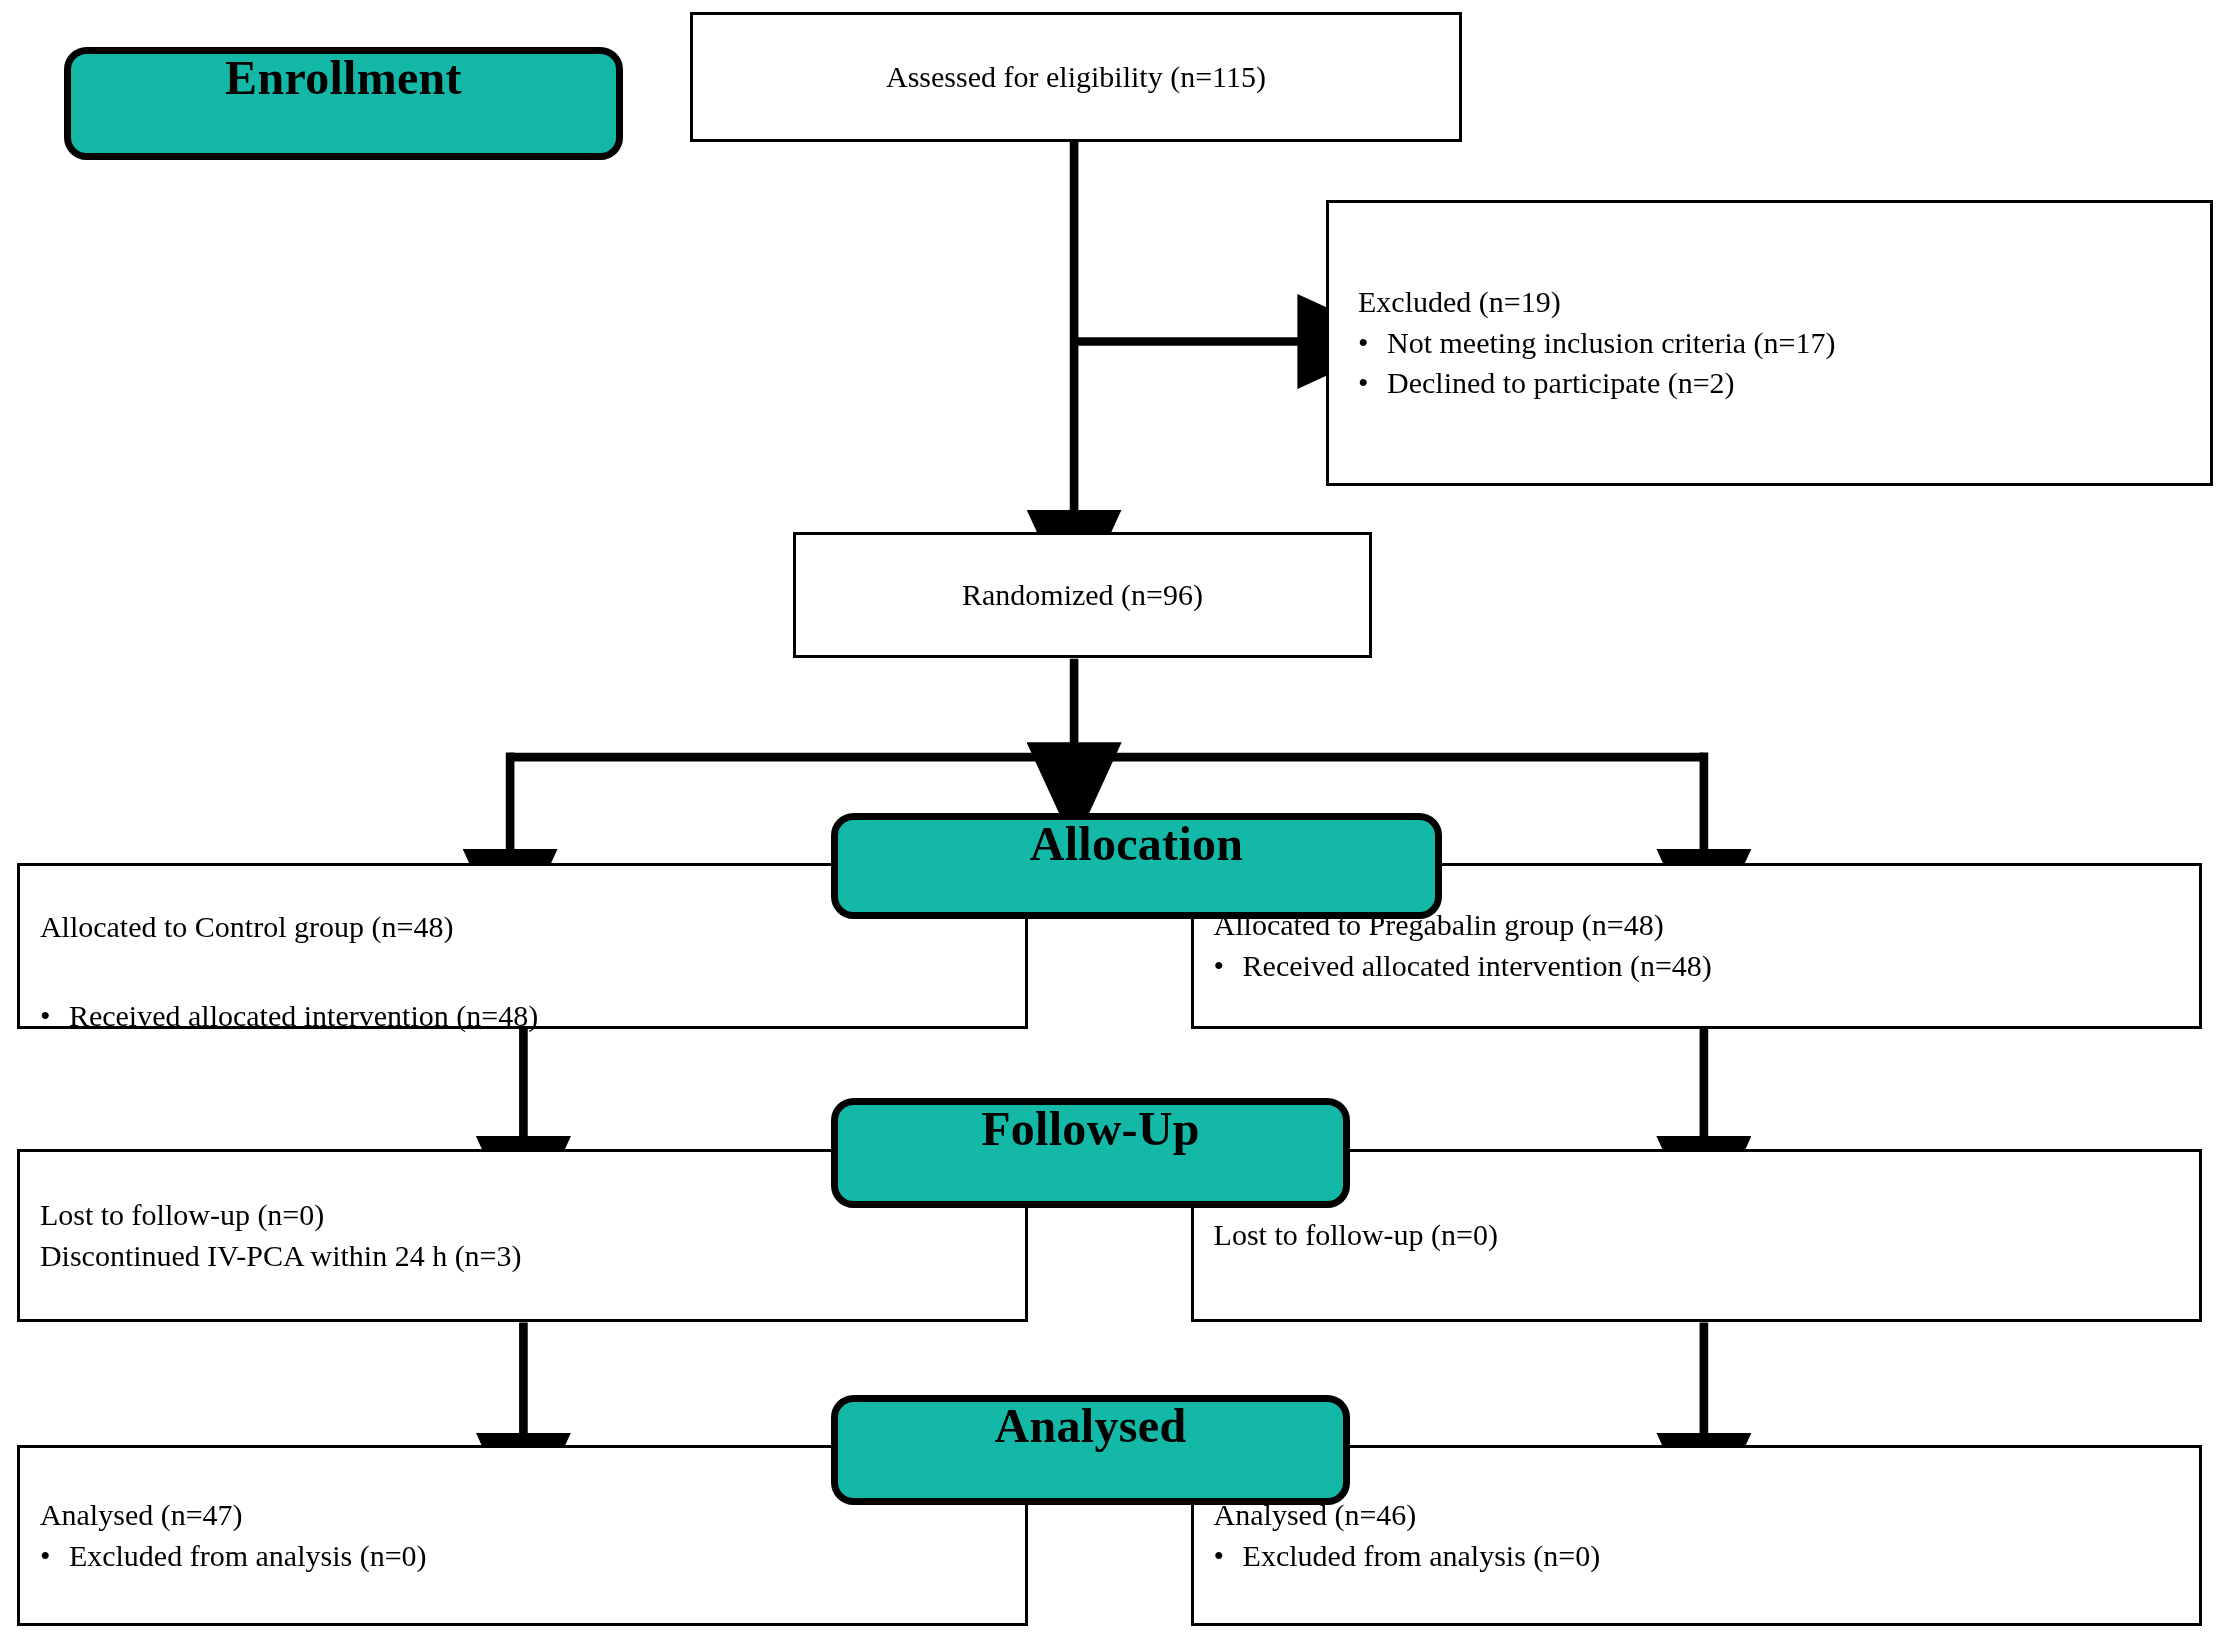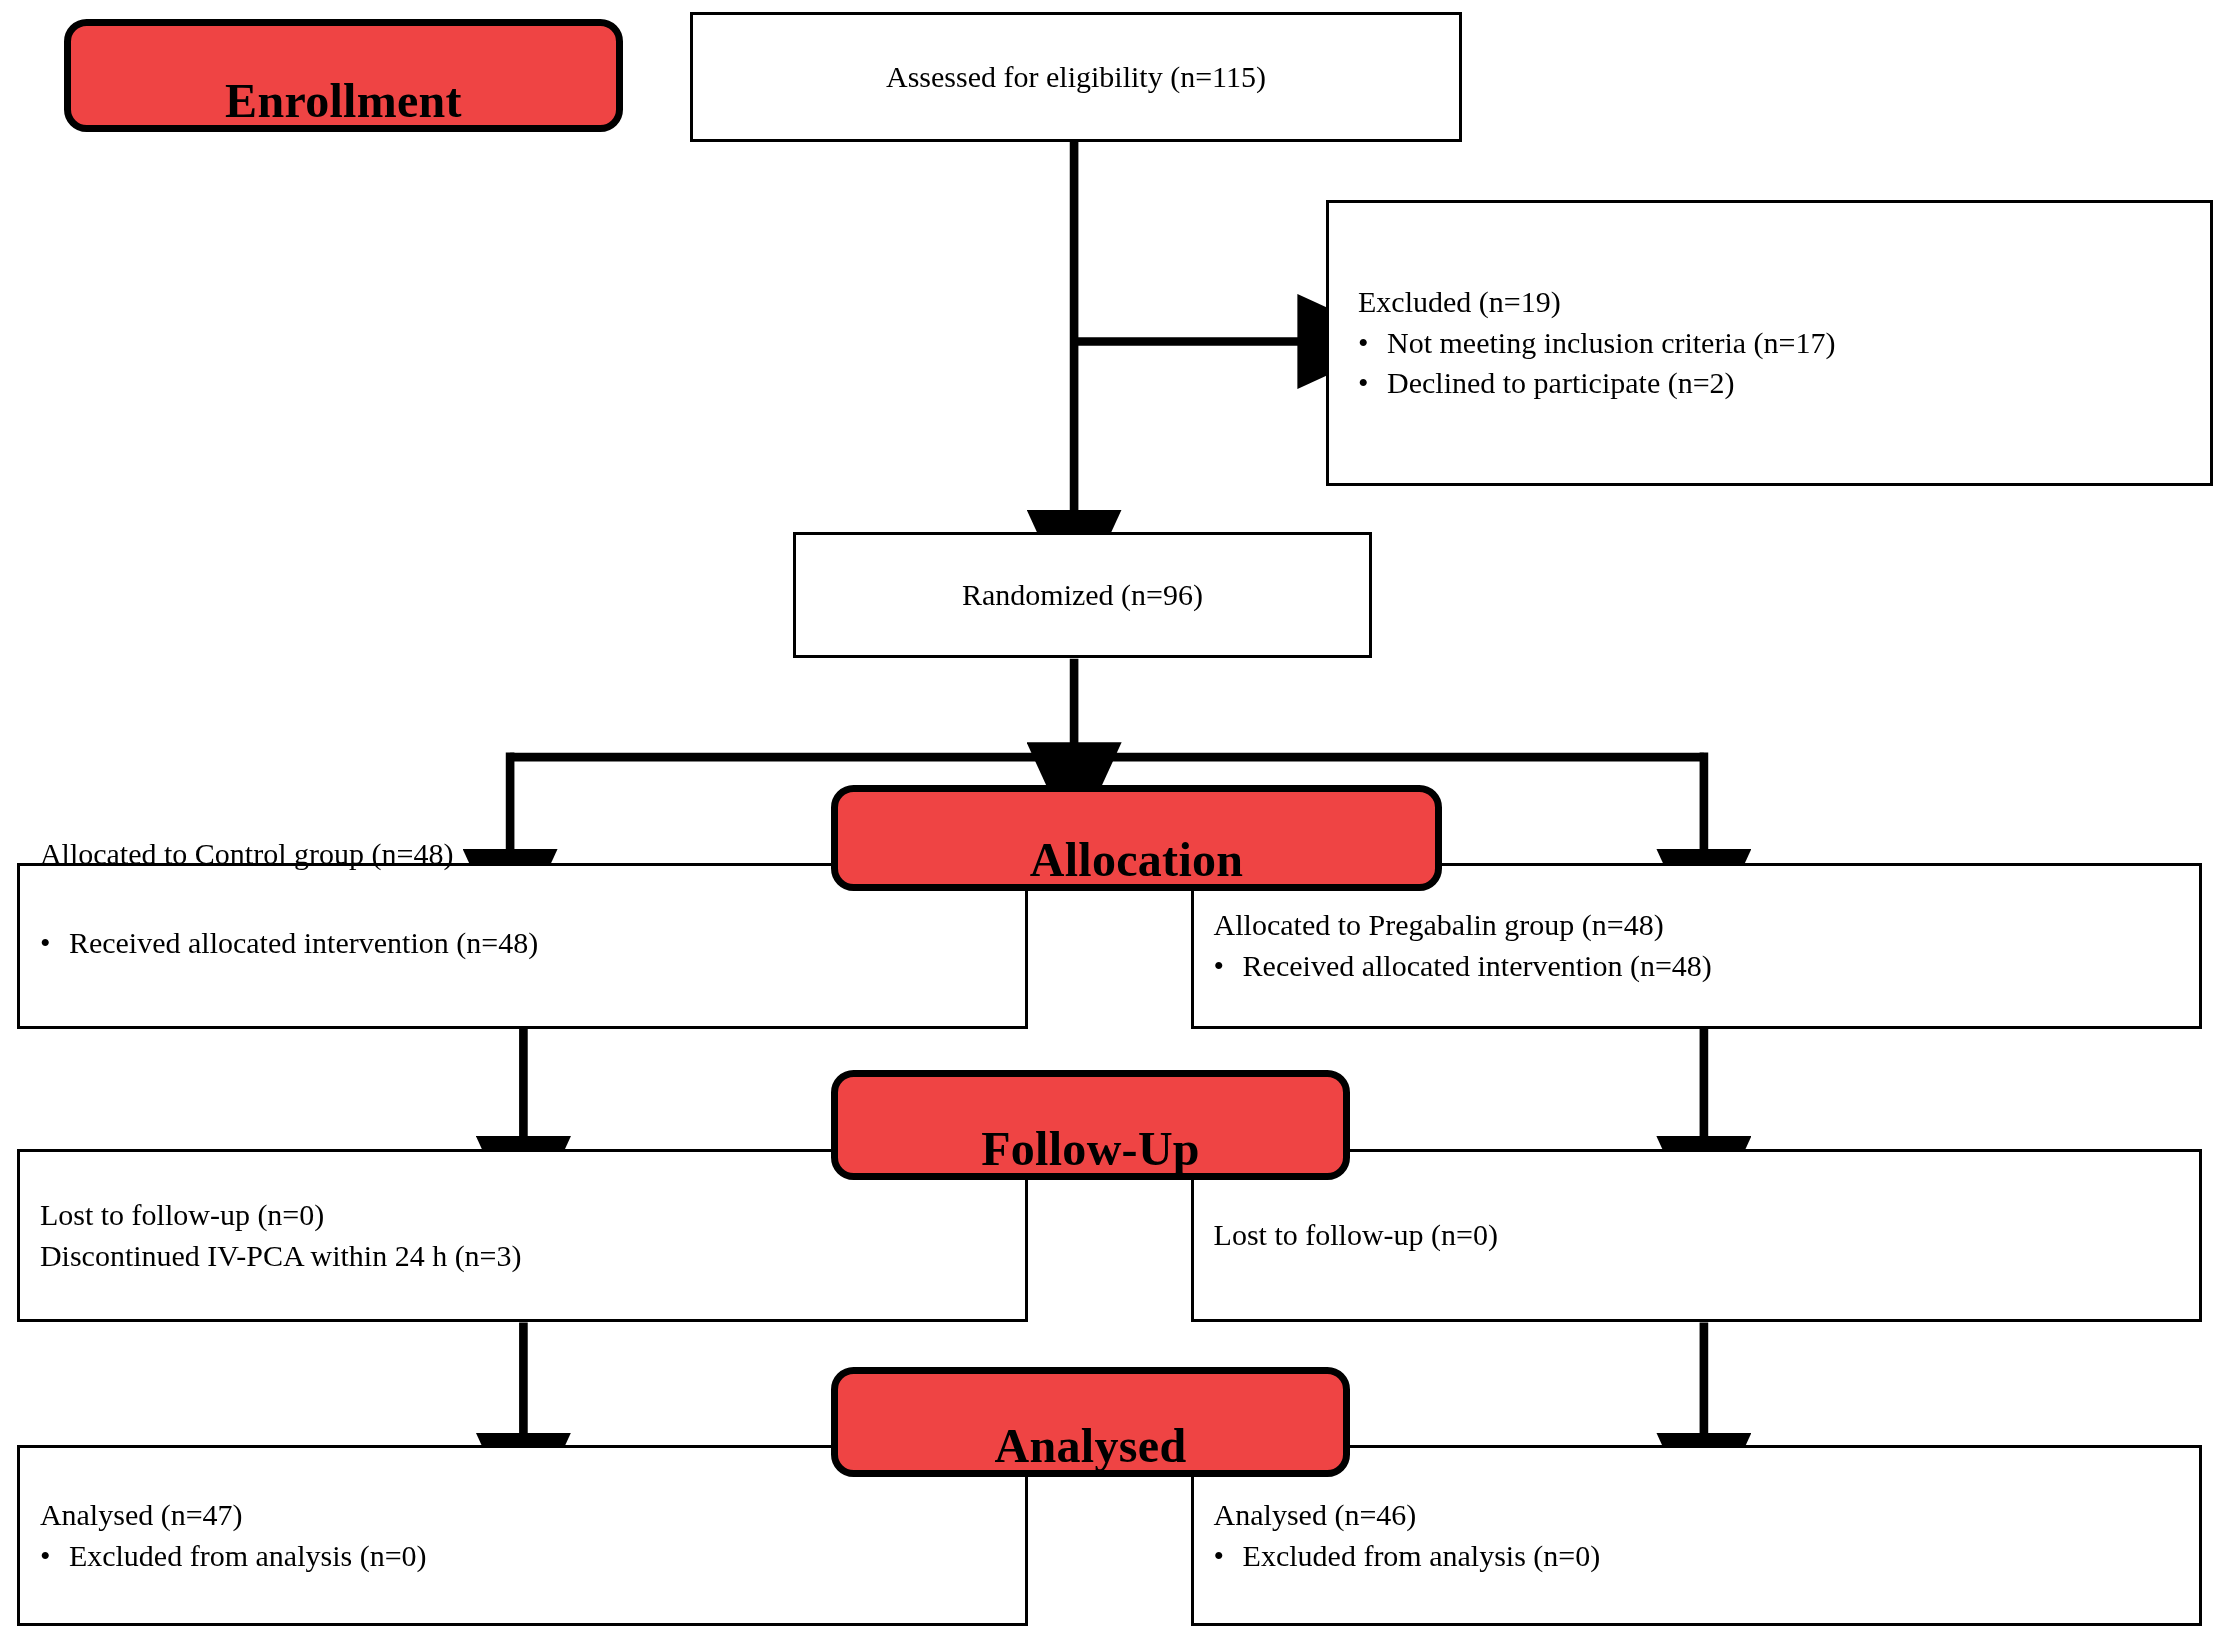--- a/index.html
+++ b/index.html
@@ -30,27 +30,28 @@
   
   .boxshell {
     position: absolute;
     box-sizing: border-box;
     background: #ffffff;
     border: 3.3px solid #000000;
   }
   .stage-label {
     position: absolute;
     box-sizing: border-box;
-    background: #ef4444;
+    background: #14b8a6;
     border: 7.3px solid #000000;
     border-radius: 22.6px;
     display: flex;
-    align-items: flex-end;
+    align-items: flex-start;
     justify-content: center;
     z-index: 30;
+    margin-top: 28px;
   }
   .stage-label .lbl {
     font-weight: bold;
     font-size: 48px;
     line-height: 1;
     letter-spacing: 0.3px;
     color: #000000;
     white-space: nowrap;
   }
   .content {
@@ -131,21 +132,21 @@
       <span class="bul">•</span><span>Declined to participate (n=2)</span>
     </div>
   </div>
 
   <div class="boxshell" style="left:793px; top:532px; width:579px; height:126px;"></div>
   <div class="content centered" style="left:793px; top:532px; width:579px; height:126px;">
     <div class="line">Randomized (n=96)</div>
   </div>
 
   <div class="boxshell" style="left:17.3px; top:863px; width:1011px; height:166px;"></div>
-  <div class="content" style="left:17.3px; top:816px; width:1142px; height:166px; padding-left:22.6px;gap:48px;">
+  <div class="content" style="left:17.3px; top:889px; width:1142px; height:166px; padding-left:22.6px;gap:48px;">
     <div class="line">Allocated to Control group (n=48)</div>
     <div class="line bullet">
       <span class="bul">•</span><span>Received allocated intervention (n=48)</span>
     </div>
   </div>
 
   <div class="boxshell" style="left:1191px; top:863px; width:1011px; height:166px;"></div>
   <div class="content" style="left:1191px; top:863px; width:1011px; height:166px; padding-left:22.6px;">
     <div class="line">Allocated to Pregabalin group (n=48)</div>
     <div class="line bullet">

